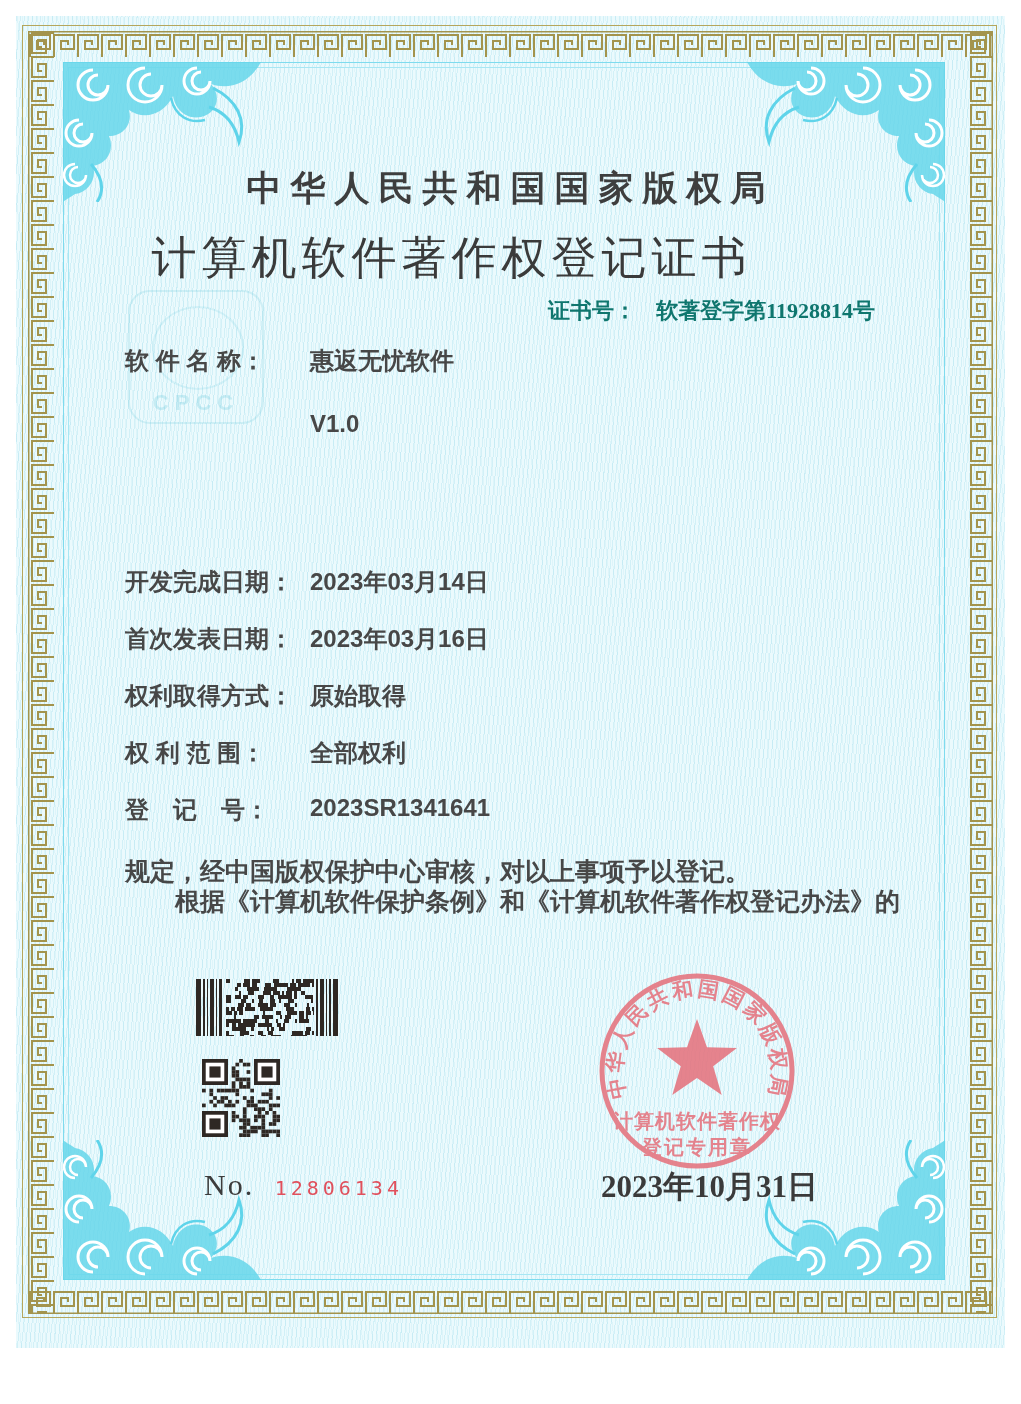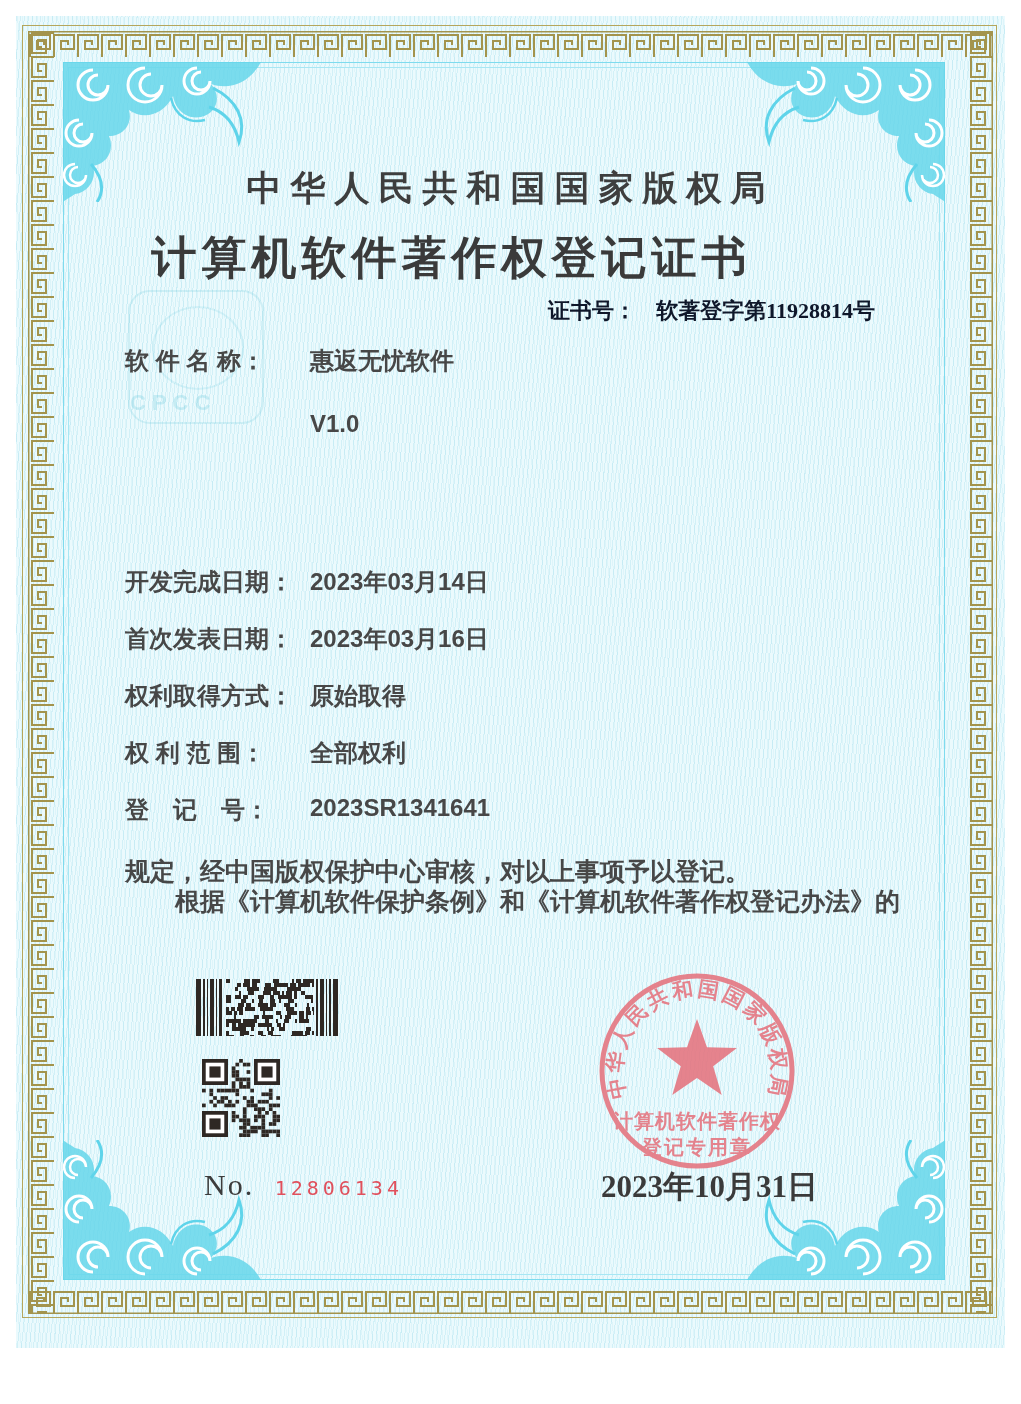--- a/index.html
+++ b/index.html
@@ -17,29 +17,29 @@
   .band{position:absolute;}
   .inner-border{position:absolute;left:63px;top:62px;width:882px;height:1218px;
     border:1px solid #7edbee;box-sizing:border-box;}
   .inner-border2{position:absolute;left:4px;top:4px;right:4px;bottom:4px;
     border:1px solid #a7e7f4;}
   .corner{position:absolute;width:200px;height:140px;}
   .watermark{position:absolute;left:128px;top:290px;width:132px;height:130px;
     border:2px solid rgba(90,195,215,.22);border-radius:22px;opacity:.9;}
   .watermark .wm-circle{position:absolute;left:22px;top:14px;width:88px;height:80px;
     border:2px solid rgba(90,195,215,.18);border-radius:50%;}
-  .watermark .wm-text{position:absolute;bottom:6px;width:100%;
+  .watermark .wm-text{position:absolute;bottom:6px;width:100%;text-align:center;
     font-size:22px;letter-spacing:6px;color:rgba(90,195,215,.28);font-weight:bold;}
   .authority{position:absolute;left:0;top:165px;width:1021px;text-align:center;
     font-family:"Liberation Serif",serif;font-weight:bold;font-size:35px;
     letter-spacing:9px;color:#3e3e3e;}
   .cert-title{position:absolute;left:0;top:228px;width:903px;text-align:center;
-    font-family:"Liberation Serif",serif;font-weight:bold;font-size:45px;
+    font-family:"Liberation Serif",serif;font-weight:normal;font-size:45px;
     letter-spacing:5px;color:#3a3a3a;}
-  .certno{position:absolute;top:296px;right:146px;font-size:22px;color:#0f172a;white-space:nowrap;}
+  .certno{position:absolute;top:296px;right:146px;font-size:22px;color:#0f766e;white-space:nowrap;}
   .certno .cn-label{font-weight:bold;}
   .certno .cn-value{font-family:"Liberation Serif",serif;font-weight:bold;margin-left:14px;}
   .f-row{position:absolute;left:125px;width:820px;height:32px;font-size:24px;color:#474747;}
   .f-label{position:absolute;left:0;top:0;font-weight:bold;white-space:nowrap;}
   .f-value{position:absolute;left:185px;top:0;font-family:Liberation Sans, sans-serif;
     font-weight:bold;white-space:nowrap;}
   .statement{position:absolute;left:125px;top:856px;width:790px;font-size:25px;
     color:#474747;font-weight:bold;}
   .statement .st-line{white-space:nowrap;line-height:30px;}
   .statement .st-line.first{text-indent:2em;margin-bottom:27px;}

